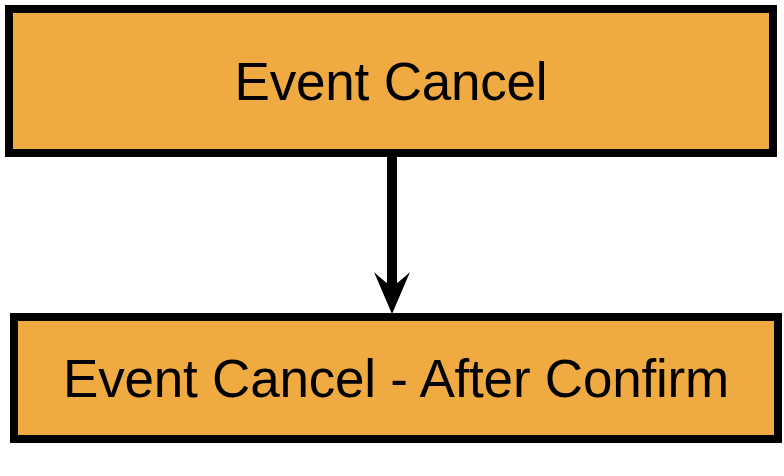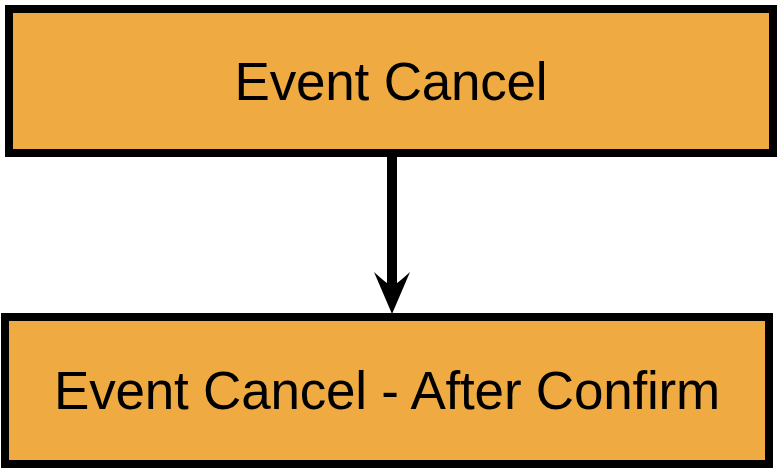--- a/index.html
+++ b/index.html
@@ -36,24 +36,24 @@
     white-space: nowrap;
     text-align: center;
   }
   #node-event-cancel {
     left: 5px;
     top: 5px;
     width: 772px;
     height: 152px;
   }
   #node-event-cancel-after-confirm {
-    left: 1px;
+    left: 10px;
     top: 313px;
     width: 772px;
-    height: 155px;
+    height: 130px;
   }
   #edge-layer {
     position: absolute;
     left: 0;
     top: 0;
     width: 784px;
     height: 476px;
     pointer-events: none;
   }
 </style>

